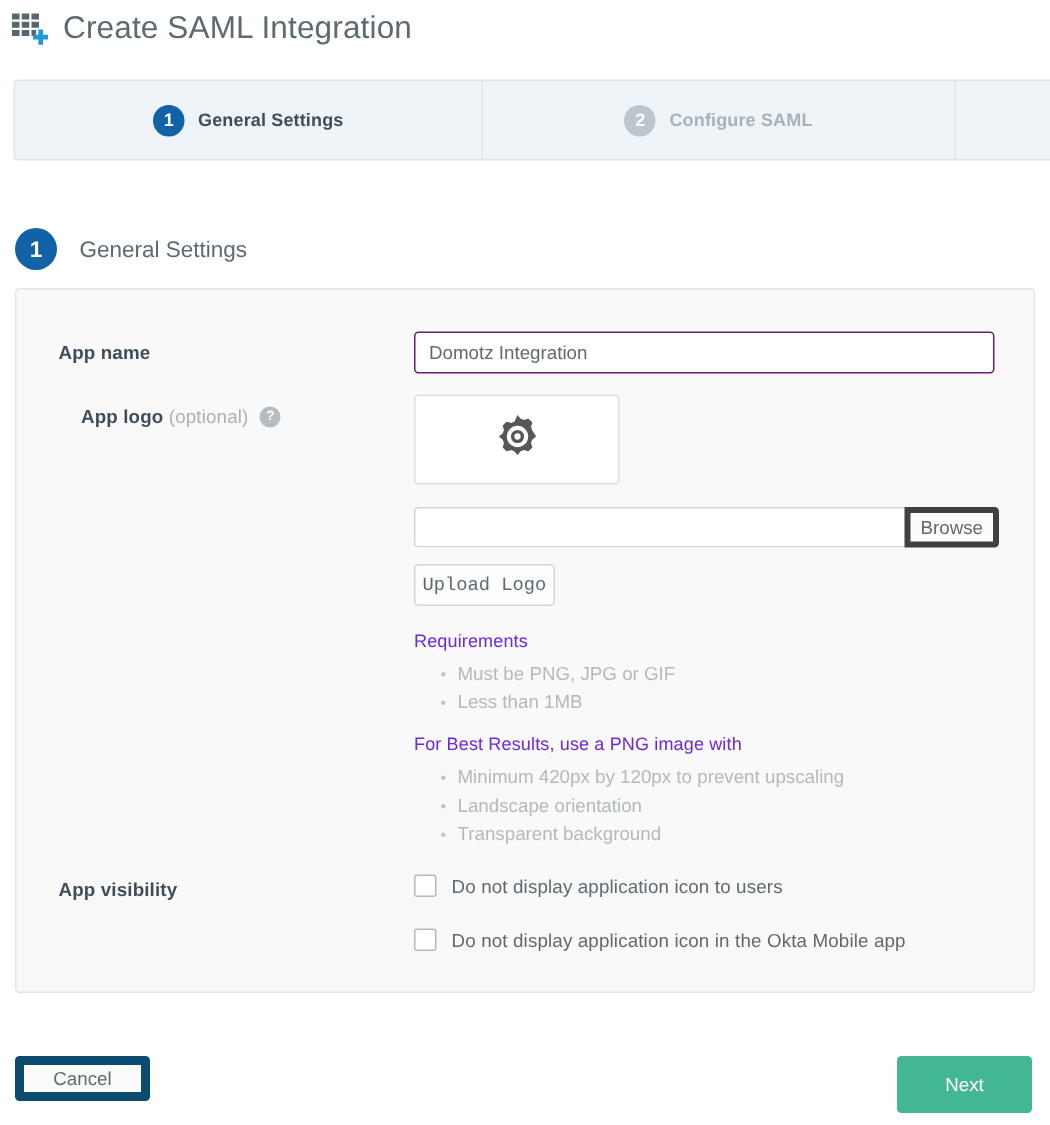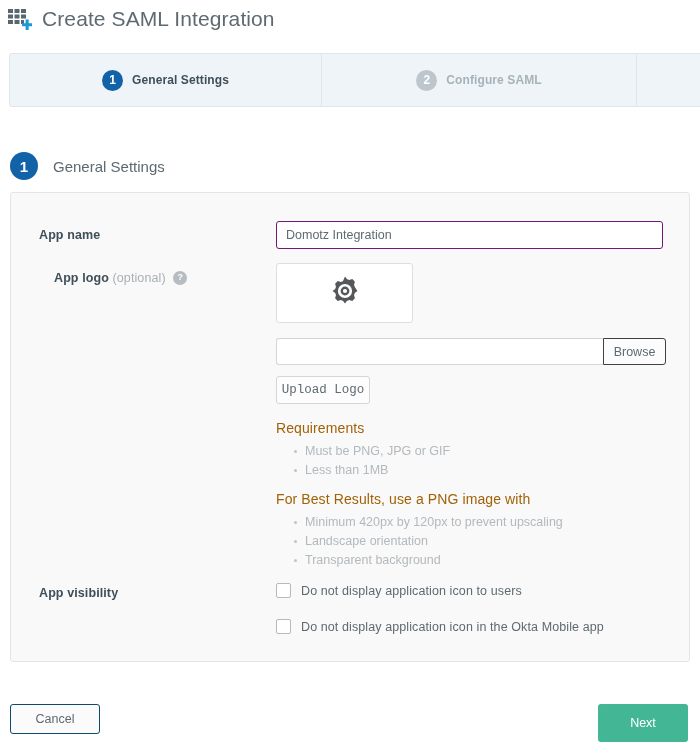--- a/index.html
+++ b/index.html
@@ -111,38 +111,38 @@
   .file-row { position: absolute; left: 265px; top: 145px; display: flex; }
   .file-path {
     width: 327px; height: 27px;
     border: 1px solid #d3d6d9; border-right: none;
     border-radius: 3px 0 0 3px; background: #ffffff;
     font-family: "Liberation Sans", sans-serif; font-size: 12.5px;
     color: #5e6a71; padding: 0 8px; outline: none;
   }
   .browse-btn {
     width: 63px; height: 27px;
-    border: 1px solid #404040; border-radius: 0 3px 3px 0;
+    border: 4px solid #404040; border-radius: 0 3px 3px 0;
     background: #fcfcfc; color: #5e6a71;
     font-family: "Liberation Sans", sans-serif; font-size: 12.5px;
     cursor: pointer; padding: 0;
   }
   .upload-btn {
     position: absolute; left: 265px; top: 183px;
     width: 94px; height: 28px;
     border: 1px solid #d3d6d9; border-radius: 3px;
     background: #fdfdfd; color: #5e6a71;
     font-family: Liberation Mono, monospace; font-size: 12.5px;
     cursor: pointer; padding: 0;
   }
 
   
   .req-block { position: absolute; left: 265px; top: 227px; width: 360px; }
   .req-head {
-    font-size: 14px; color: #a16207; margin: 0 0 6px 0; letter-spacing: .1px;
+    font-size: 12px; color: #6d28d9; margin: 0 0 6px 0; letter-spacing: .1px;
   }
   .req-head.second { margin-top: 11px; }
   .req-list { list-style: none; margin: 0 0 0 2px; padding: 0; }
   .req-list li {
     position: relative; padding-left: 27px;
     font-size: 12.5px; color: #b3b9bd; line-height: 19px;
   }
   .req-list li:before {
     content: ""; position: absolute; left: 16px; top: 8px;
     width: 3px; height: 3px; border-radius: 50%; background: #bfc4c8;
@@ -157,21 +157,21 @@
     border: 1px solid #b5babd; border-radius: 2px;
     background: #ffffff; appearance: none; -webkit-appearance: none;
     margin: 0; cursor: pointer;
   }
   .cb-label { font-size: 12.5px; color: #5e6a71; letter-spacing: .1px; text-align: center; }
 
   
   .cancel-btn {
     position: absolute; left: 10px; top: 704px;
     width: 90px; height: 30px;
-    border: 1px solid #0c4a6e; border-radius: 3px;
+    border: 6px solid #0c4a6e; border-radius: 3px;
     background: #fbfbfb; color: #5e6a71;
     font-family: "Liberation Sans", sans-serif; font-size: 12.5px;
     cursor: pointer; padding: 0;
   }
   .next-btn {
     position: absolute; left: 598px; top: 704px;
     width: 90px; height: 38px;
     border: none; border-radius: 3px;
     background: #43b795; color: #ffffff;
     font-family: "Liberation Sans", sans-serif; font-size: 12.5px;

